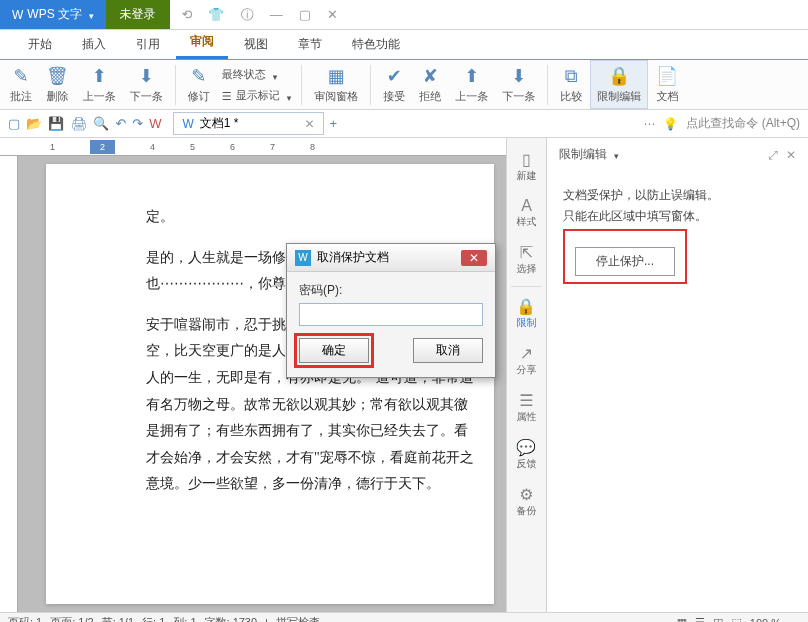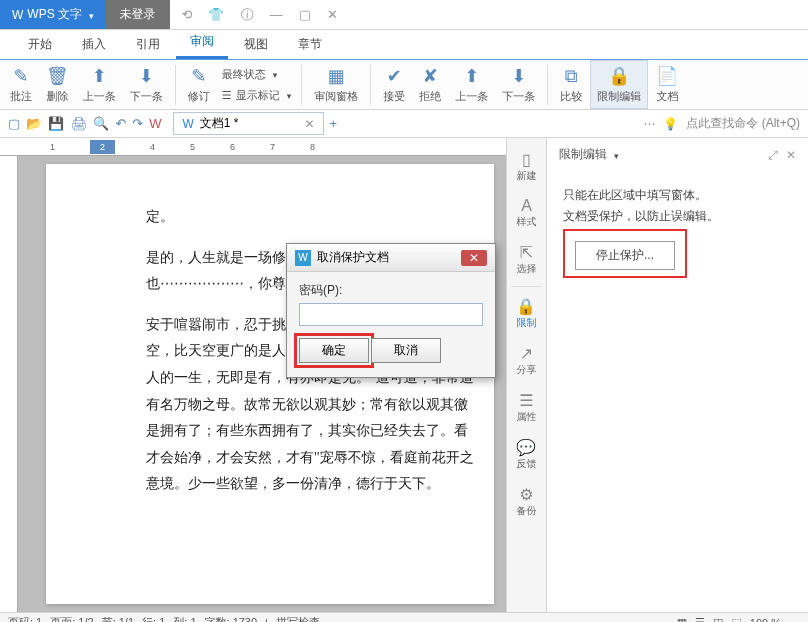--- a/index.html
+++ b/index.html
@@ -2,34 +2,34 @@
 <html><head>
 <meta charset="utf-8">
 <style>
 * { box-sizing: border-box; margin: 0; padding: 0; }
 body { font-family: "Microsoft YaHei", SimSun, sans-serif; font-size: 12px; background: #f0f0f0; width: 808px; height: 622px; overflow: hidden; position: relative; }
 
 .titlebar { height: 30px; background: #fff; display: flex; align-items: center; border-bottom: 1px solid #d4d4d4; }
 .app-logo { background: #2f7ed8; color: #fff; padding: 6px 12px; display: flex; align-items: center; gap: 4px; height: 100%; }
 .titlebar-center { flex: 1; text-align: center; color: #888; font-size: 12px; }
 .titlebar-right { display: flex; align-items: center; gap: 8px; padding-right: 8px; }
-.login-btn { background: #737373; color: #fff; padding: 6px 14px; }
+.login-btn { background: #4d7c0f; color: #fff; padding: 6px 14px; }
 .win-btn { color: #999; padding: 4px; cursor: pointer; font-size: 13px; }
 
 .tabs { height: 30px; background: #fff; display: flex; align-items: flex-end; padding-left: 14px; gap: 2px; border-bottom: 1px solid #5f9de0; }
 .tab { padding: 6px 14px; color: #444; cursor: pointer; }
-.tab.active { color: #0369a1; border-bottom: 3px solid #2f7ed8; font-weight: 400; text-align: center; }
+.tab.active { color: #a16207; border-bottom: 3px solid #2f7ed8; font-weight: 700; text-align: center; }
 
 .ribbon { height: 50px; background: #fcfcfc; display: flex; align-items: center; border-bottom: 1px solid #d4d4d4; padding: 0 4px; gap: 2px; }
 .ribbon-btn { display: flex; flex-direction: column; align-items: center; padding: 4px 6px; color: #555; cursor: pointer; font-size: 11px; gap: 2px; }
 .ribbon-btn .icn { font-size: 18px; color: #5788bd; }
 .ribbon-sep { width: 1px; height: 40px; background: #ddd; margin: 0 4px; }
 .ribbon-btn.hl { background: #e8eef6; border: 1px solid #c7d5e8; }
 .ribbon-btn.hl .icn { color: #c97d4f; }
-.ribbon-small { display: flex; align-items: center; gap: 4px; font-size: 11px; color: #555; padding: 2px 4px; }
+.ribbon-small { display: flex; align-items: flex-end; gap: 4px; font-size: 11px; color: #555; padding: 2px 4px; }
 
 .qat { height: 28px; background: #fff; display: flex; align-items: center; padding: 0 8px; gap: 6px; border-bottom: 1px solid #d4d4d4; }
 .qat-icn { color: #5788bd; cursor: pointer; font-size: 13px; }
 .doc-tab { display: flex; align-items: center; gap: 6px; border: 1px solid #b8c8dc; padding: 2px 8px; margin-left: 6px; }
 .qat-right { margin-left: auto; display: flex; align-items: center; gap: 8px; color: #888; }
 
 .workspace { display: flex; height: 474px; }
 .editor-pane { width: 506px; display: flex; flex-direction: column; background: #bdbdbd; }
 .ruler-h { height: 18px; background: #fff; border-bottom: 1px solid #aaa; display: flex; align-items: center; padding-left: 50px; font-size: 9px; color: #666; gap: 35px; }
 .ruler-h .mark.active { background: #5a8bc5; color: #fff; padding: 2px 10px; }
@@ -42,34 +42,34 @@
 .side-item { display: flex; flex-direction: column; align-items: center; font-size: 10px; color: #666; padding: 4px 0; cursor: pointer; width: 100%; text-align: center; }
 .side-item .si { font-size: 16px; color: #888; }
 .side-item.active { color: #2f7ed8; }
 .side-item.active .si { color: #2f7ed8; }
 .side-sep { height: 1px; width: 80%; background: #ddd; }
 
 .panel { flex: 1; background: #fff; border-left: 1px solid #d4d4d4; padding: 8px 12px; }
 .panel-header { display: flex; align-items: center; font-size: 12px; color: #555; margin-bottom: 18px; }
 .panel-body { font-size: 12px; color: #444; padding: 6px 4px; }
 .panel-body p { margin-bottom: 4px; }
-.stop-btn { border: 1px solid #999; padding: 5px 20px; margin-top: 4px; cursor: pointer; display: inline-block; }
+.stop-btn { border: 1px solid #999; padding: 5px 20px; margin-top: 10px; cursor: pointer; display: inline-block; }
 .redbox { border: 2px solid #e03030; padding: 6px 10px; display: inline-block; }
 
 .statusbar { height: 20px; background: #f5f5f5; border-top: 1px solid #d4d4d4; display: flex; align-items: center; padding: 0 8px; font-size: 11px; color: #555; gap: 8px; }
 .statusbar .spacer { flex: 1; }
 
 .dialog { position: absolute; left: 286px; top: 243px; width: 210px; background: #f4f4f4; border: 1px solid #888; box-shadow: 2px 3px 8px rgba(0,0,0,0.3); z-index: 100; }
 .dialog-title { background: linear-gradient(#fefefe, #e6e6e6); padding: 5px 8px; display: flex; align-items: center; border-bottom: 1px solid #ccc; font-size: 12px; }
 .dialog-title .dlg-icn { background: #2f9cd8; color: #fff; width: 16px; height: 16px; display: inline-flex; align-items: center; justify-content: center; margin-right: 6px; font-size: 10px; }
 .dialog-title .close { margin-left: auto; background: #c94f4f; color: #fff; padding: 1px 8px; border-radius: 2px; cursor: pointer; }
 .dialog-body { padding: 10px 12px 14px; }
 .dialog-body label { font-size: 12px; color: #333; text-align: center; }
 .dialog-body input { width: 100%; margin-top: 4px; margin-bottom: 12px; padding: 3px; border: 1px solid #9fb8d4; }
-.dialog-btns { display: flex; gap: 2px; justify-content: flex-start; }
+.dialog-btns { display: flex; gap: 10px; justify-content: space-between; }
 .dbtn { padding: 3px 22px; border: 1px solid #888; background: linear-gradient(#fefefe,#e6e6e6); cursor: pointer; font-size: 12px; }
 .dbtn.ok { outline: 3px solid #e03030; outline-offset: 2px; }
 
 .arrow-down::after { content: "▾"; font-size: 9px; margin-left: 3px; }
 </style>
 </head>
 <body>
 
 <div class="titlebar">
   <div class="app-logo">
@@ -88,20 +88,21 @@
   </div>
 </div>
 
 <div class="tabs">
   <div class="tab">开始</div>
   <div class="tab">插入</div>
   <div class="tab">引用</div>
   <div class="tab active">审阅</div>
   <div class="tab">视图</div>
   <div class="tab">章节</div>
+  <div class="tab">特色功能</div>
 </div>
 
 <div class="ribbon">
   <div class="ribbon-btn">
       <span class="icn">✎</span>
       <span>批注</span>
     </div>
   <div class="ribbon-btn">
       <span class="icn">🗑</span>
       <span>删除</span>
@@ -247,22 +248,22 @@
   </div>
 
   <div class="panel">
     <div class="panel-header">
       <span>限制编辑</span>
       <span class="arrow-down" style="margin-left:4px"></span>
       <span style="margin-left:auto;color:#999">⤢</span>
       <span style="margin-left:8px;color:#999">✕</span>
     </div>
     <div class="panel-body">
+      <p>文档受保护，以防止误编辑。</p>
       <p>只能在此区域中填写窗体。</p>
-      <p>文档受保护，以防止误编辑。</p>
       <div class="redbox">
         <div class="stop-btn">停止保护...</div>
       </div>
     </div>
   </div>
 </div>
 
 <div class="statusbar">
   <span>页码: 1</span>
   <span>页面: 1/2</span>

